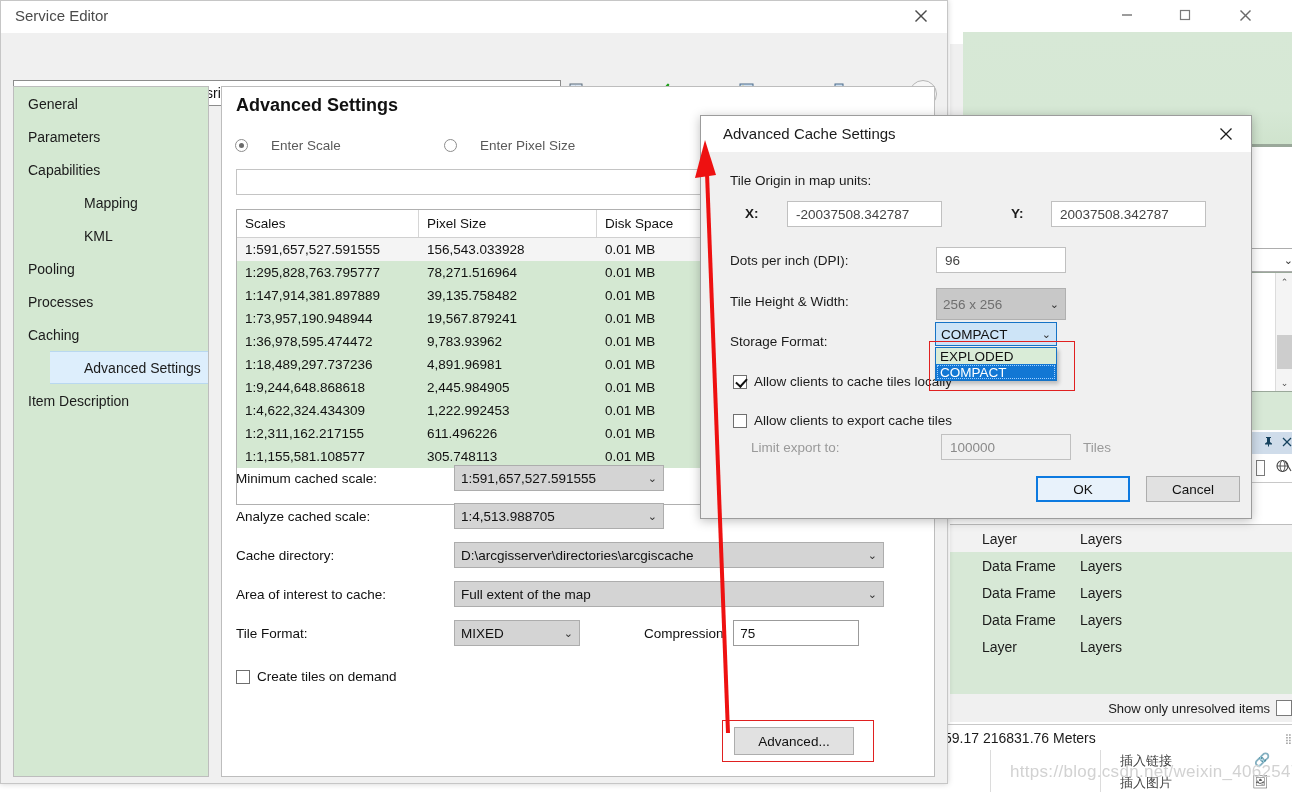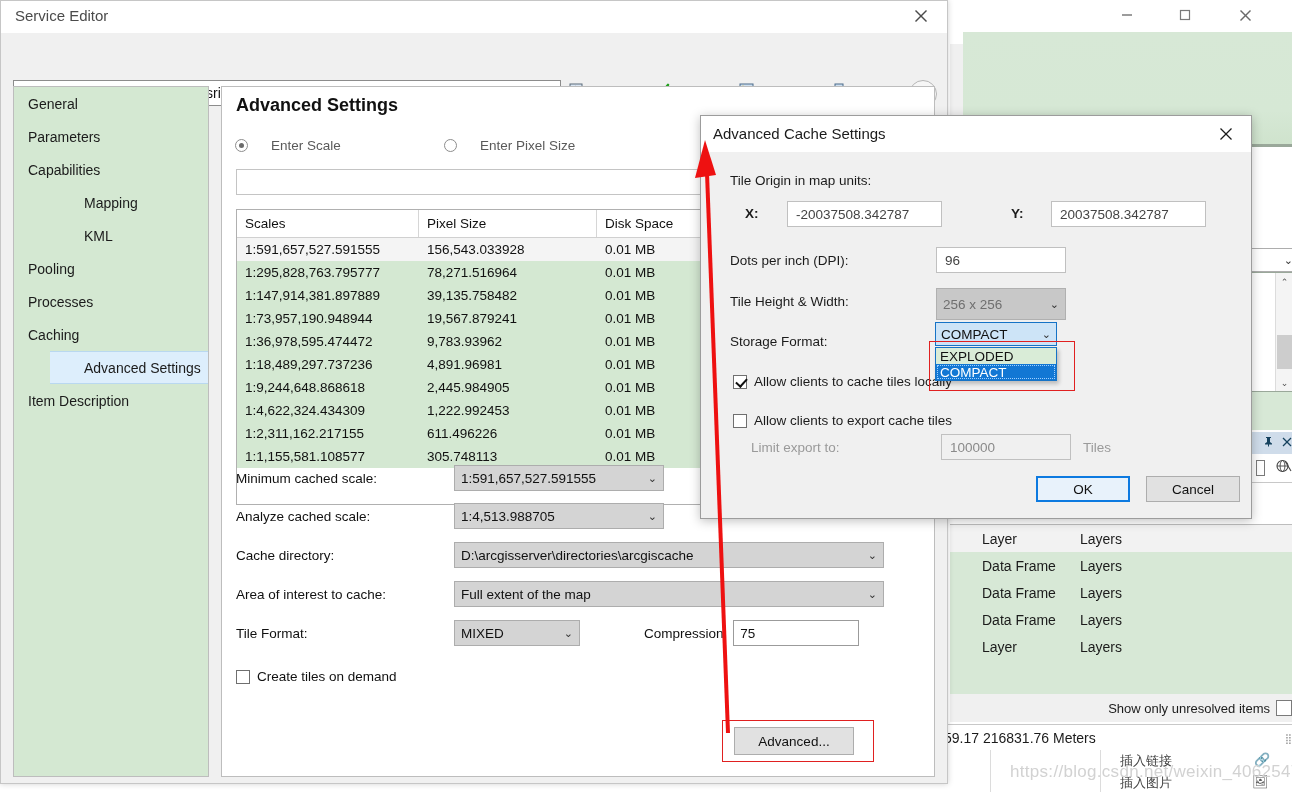--- a/index.html
+++ b/index.html
@@ -92,21 +92,21 @@
   .chkbox{width:14px;height:14px;border:1px solid #6f6f6f;background:#fff;box-sizing:border-box;position:relative;}
   .chkbox.on::after{content:"";position:absolute;left:3.5px;top:0px;width:5px;height:9px;border:solid #111;border-width:0 2px 2px 0;transform:rotate(42deg);}
   #compression-box{height:26px;background:#ffffff;border:1px solid #9b9b9b;box-sizing:border-box;display:flex;align-items:center;padding-left:6px;font-size:13.5px;}
 
   #adv-btn{position:absolute;left:733px;top:726px;width:120px;height:28px;background:#e1e1e1;border:1px solid #adadad;box-sizing:border-box;display:flex;align-items:center;justify-content:center;font-size:13.5px;color:#111;}
   #adv-highlight{position:absolute;left:721px;top:719px;width:152px;height:42px;border:1.5px solid #e02020;box-sizing:border-box;}
 
   
   #acs{position:absolute;left:700px;top:115px;width:552px;height:404px;background:#f0f0f0;border:1px solid #9c9c9c;box-sizing:border-box;box-shadow:0 2px 10px rgba(0,0,0,.25);}
   #acs-title{position:absolute;left:0;top:0;width:550px;height:36px;background:#ffffff;}
-  #acs-title .t{position:absolute;left:12px;top:9px;font-size:15px;color:#1b1b1b;}
+  #acs-title .t{position:absolute;left:22px;top:9px;font-size:15px;color:#1b1b1b;}
   #acs-close{position:absolute;right:4px;top:4px;width:42px;height:28px;display:flex;align-items:center;justify-content:center;font-size:15px;color:#1b1b1b;}
 
   .acs-lbl{position:absolute;font-size:13.5px;color:#1b1b1b;}
   .acs-field{position:absolute;height:26px;background:#ffffff;border:1px solid #c0c0c0;box-sizing:border-box;display:flex;align-items:center;padding-left:8px;font-size:13.5px;color:#444;}
   .acs-field.disabled{background:#f0f0f0;color:#8a8a8a;}
   .acs-combo{position:absolute;height:32px;background:#c8c8c8;border:1px solid #b0b0b0;box-sizing:border-box;display:flex;align-items:center;justify-content:space-between;padding:0 6px;font-size:13.5px;color:#6f6f6f;}
 
   #sf-combo{position:absolute;left:935px;top:322px;width:122px;height:24px;background:#cde4f7;border:1.5px solid #1673c6;box-sizing:border-box;display:flex;align-items:center;justify-content:space-between;padding:0 5px;font-size:13.5px;color:#111;}
   #sf-list{position:absolute;left:935px;top:347px;width:122px;height:34px;background:#ffffff;border:1px solid #1673c6;box-sizing:border-box;box-shadow:2px 3px 4px rgba(0,0,0,.22);}
   #sf-list .opt{height:16px;display:flex;align-items:center;padding-left:4px;font-size:13.5px;color:#111;}

